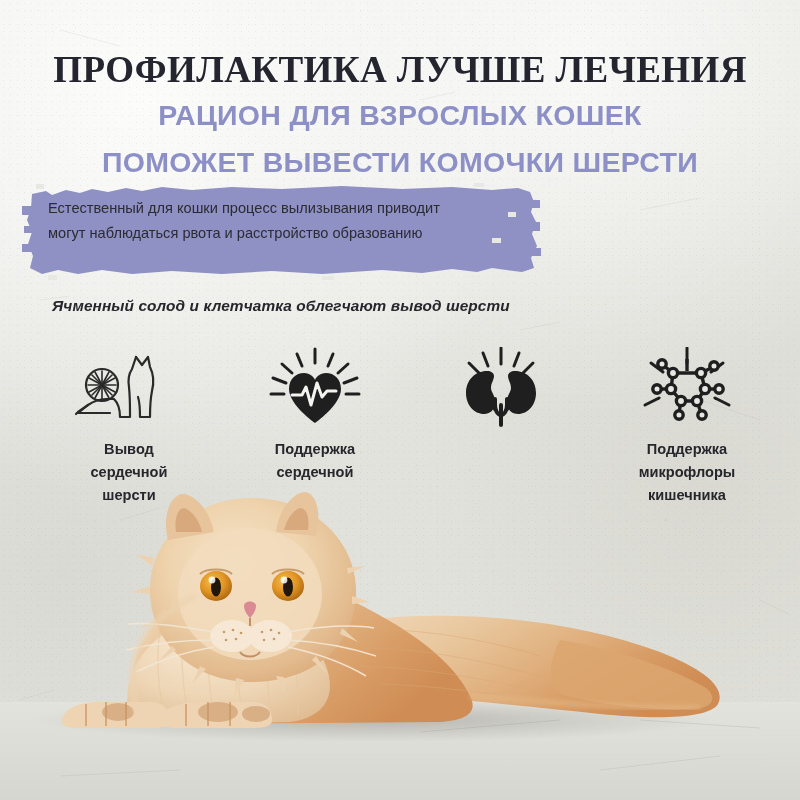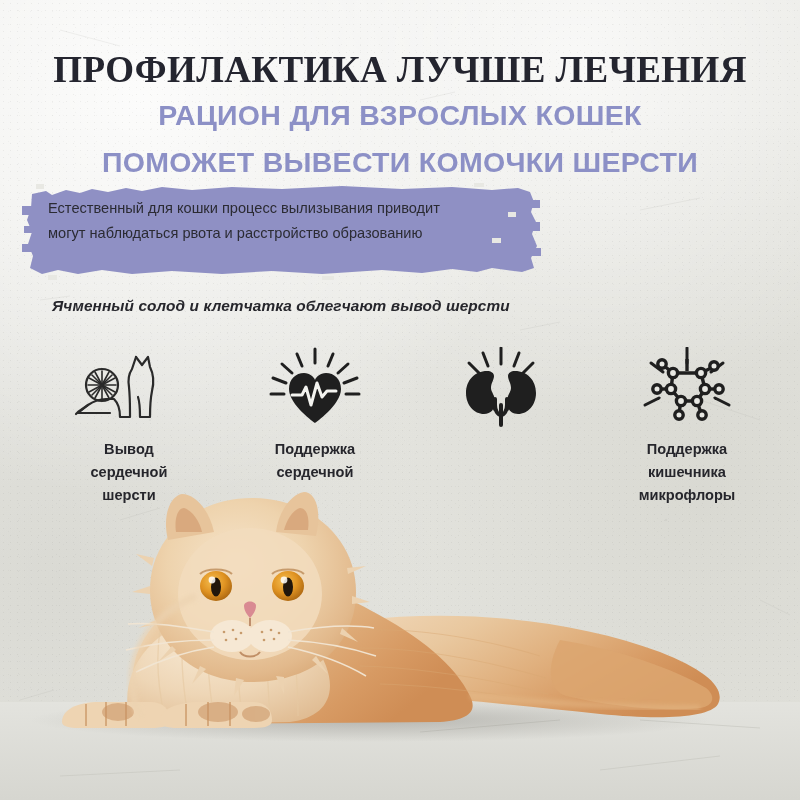--- a/index.html
+++ b/index.html
@@ -340,22 +340,22 @@
             <circle cx="84" cy="42" r="4.2"></circle>
             <circle cx="27" cy="17" r="4.2"></circle>
             <circle cx="79" cy="19" r="4.2"></circle>
             <circle cx="44" cy="68" r="4.2"></circle>
             <circle cx="67" cy="68" r="4.2"></circle>
           </g>
         </svg>
       </div>
       <div class="feature-label">
         <span>Поддержка</span>
+        <span>микрофлоры</span>
         <span>кишечника</span>
-        <span>микрофлоры</span>
       </div>
     </div>
 
   </div>
 
   <svg id="cat" viewBox="0 0 800 330" preserveAspectRatio="none">
     <defs>
       <linearGradient id="bodyG" x1="0" y1="0" x2="1" y2="0.5">
         <stop offset="0%" stop-color="#f0d6b6"></stop>
         <stop offset="28%" stop-color="#e9c89f"></stop>

